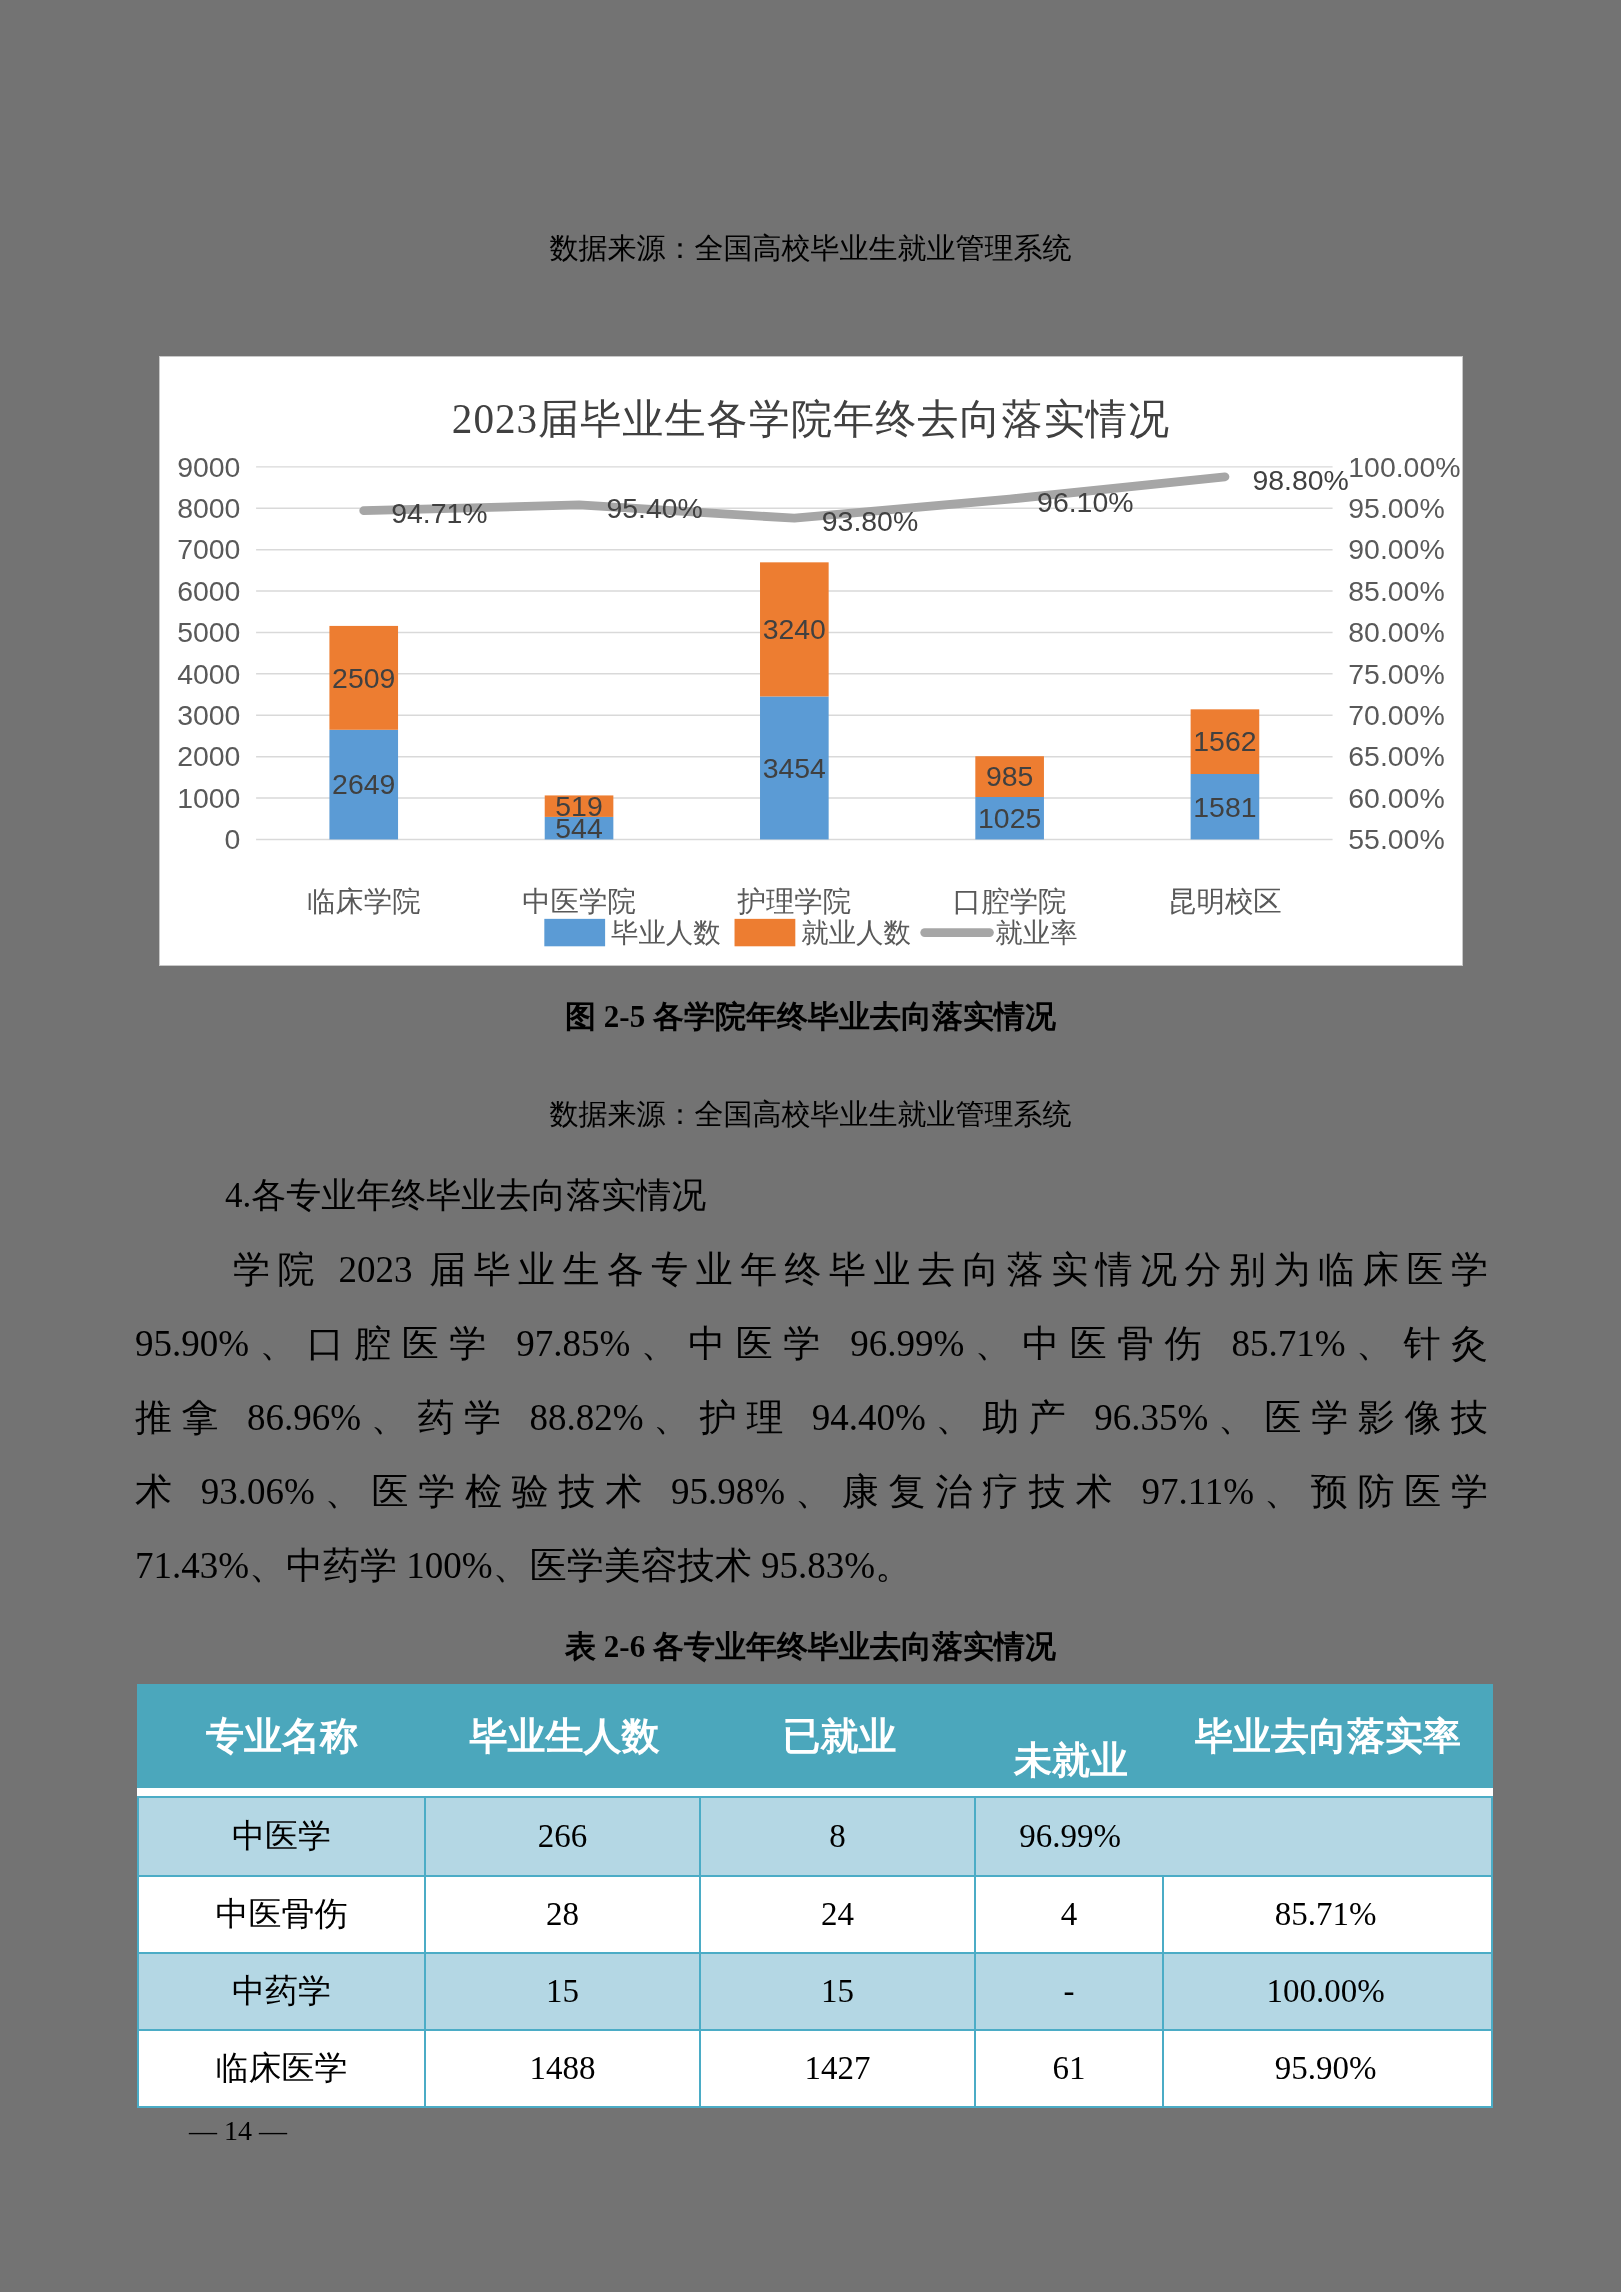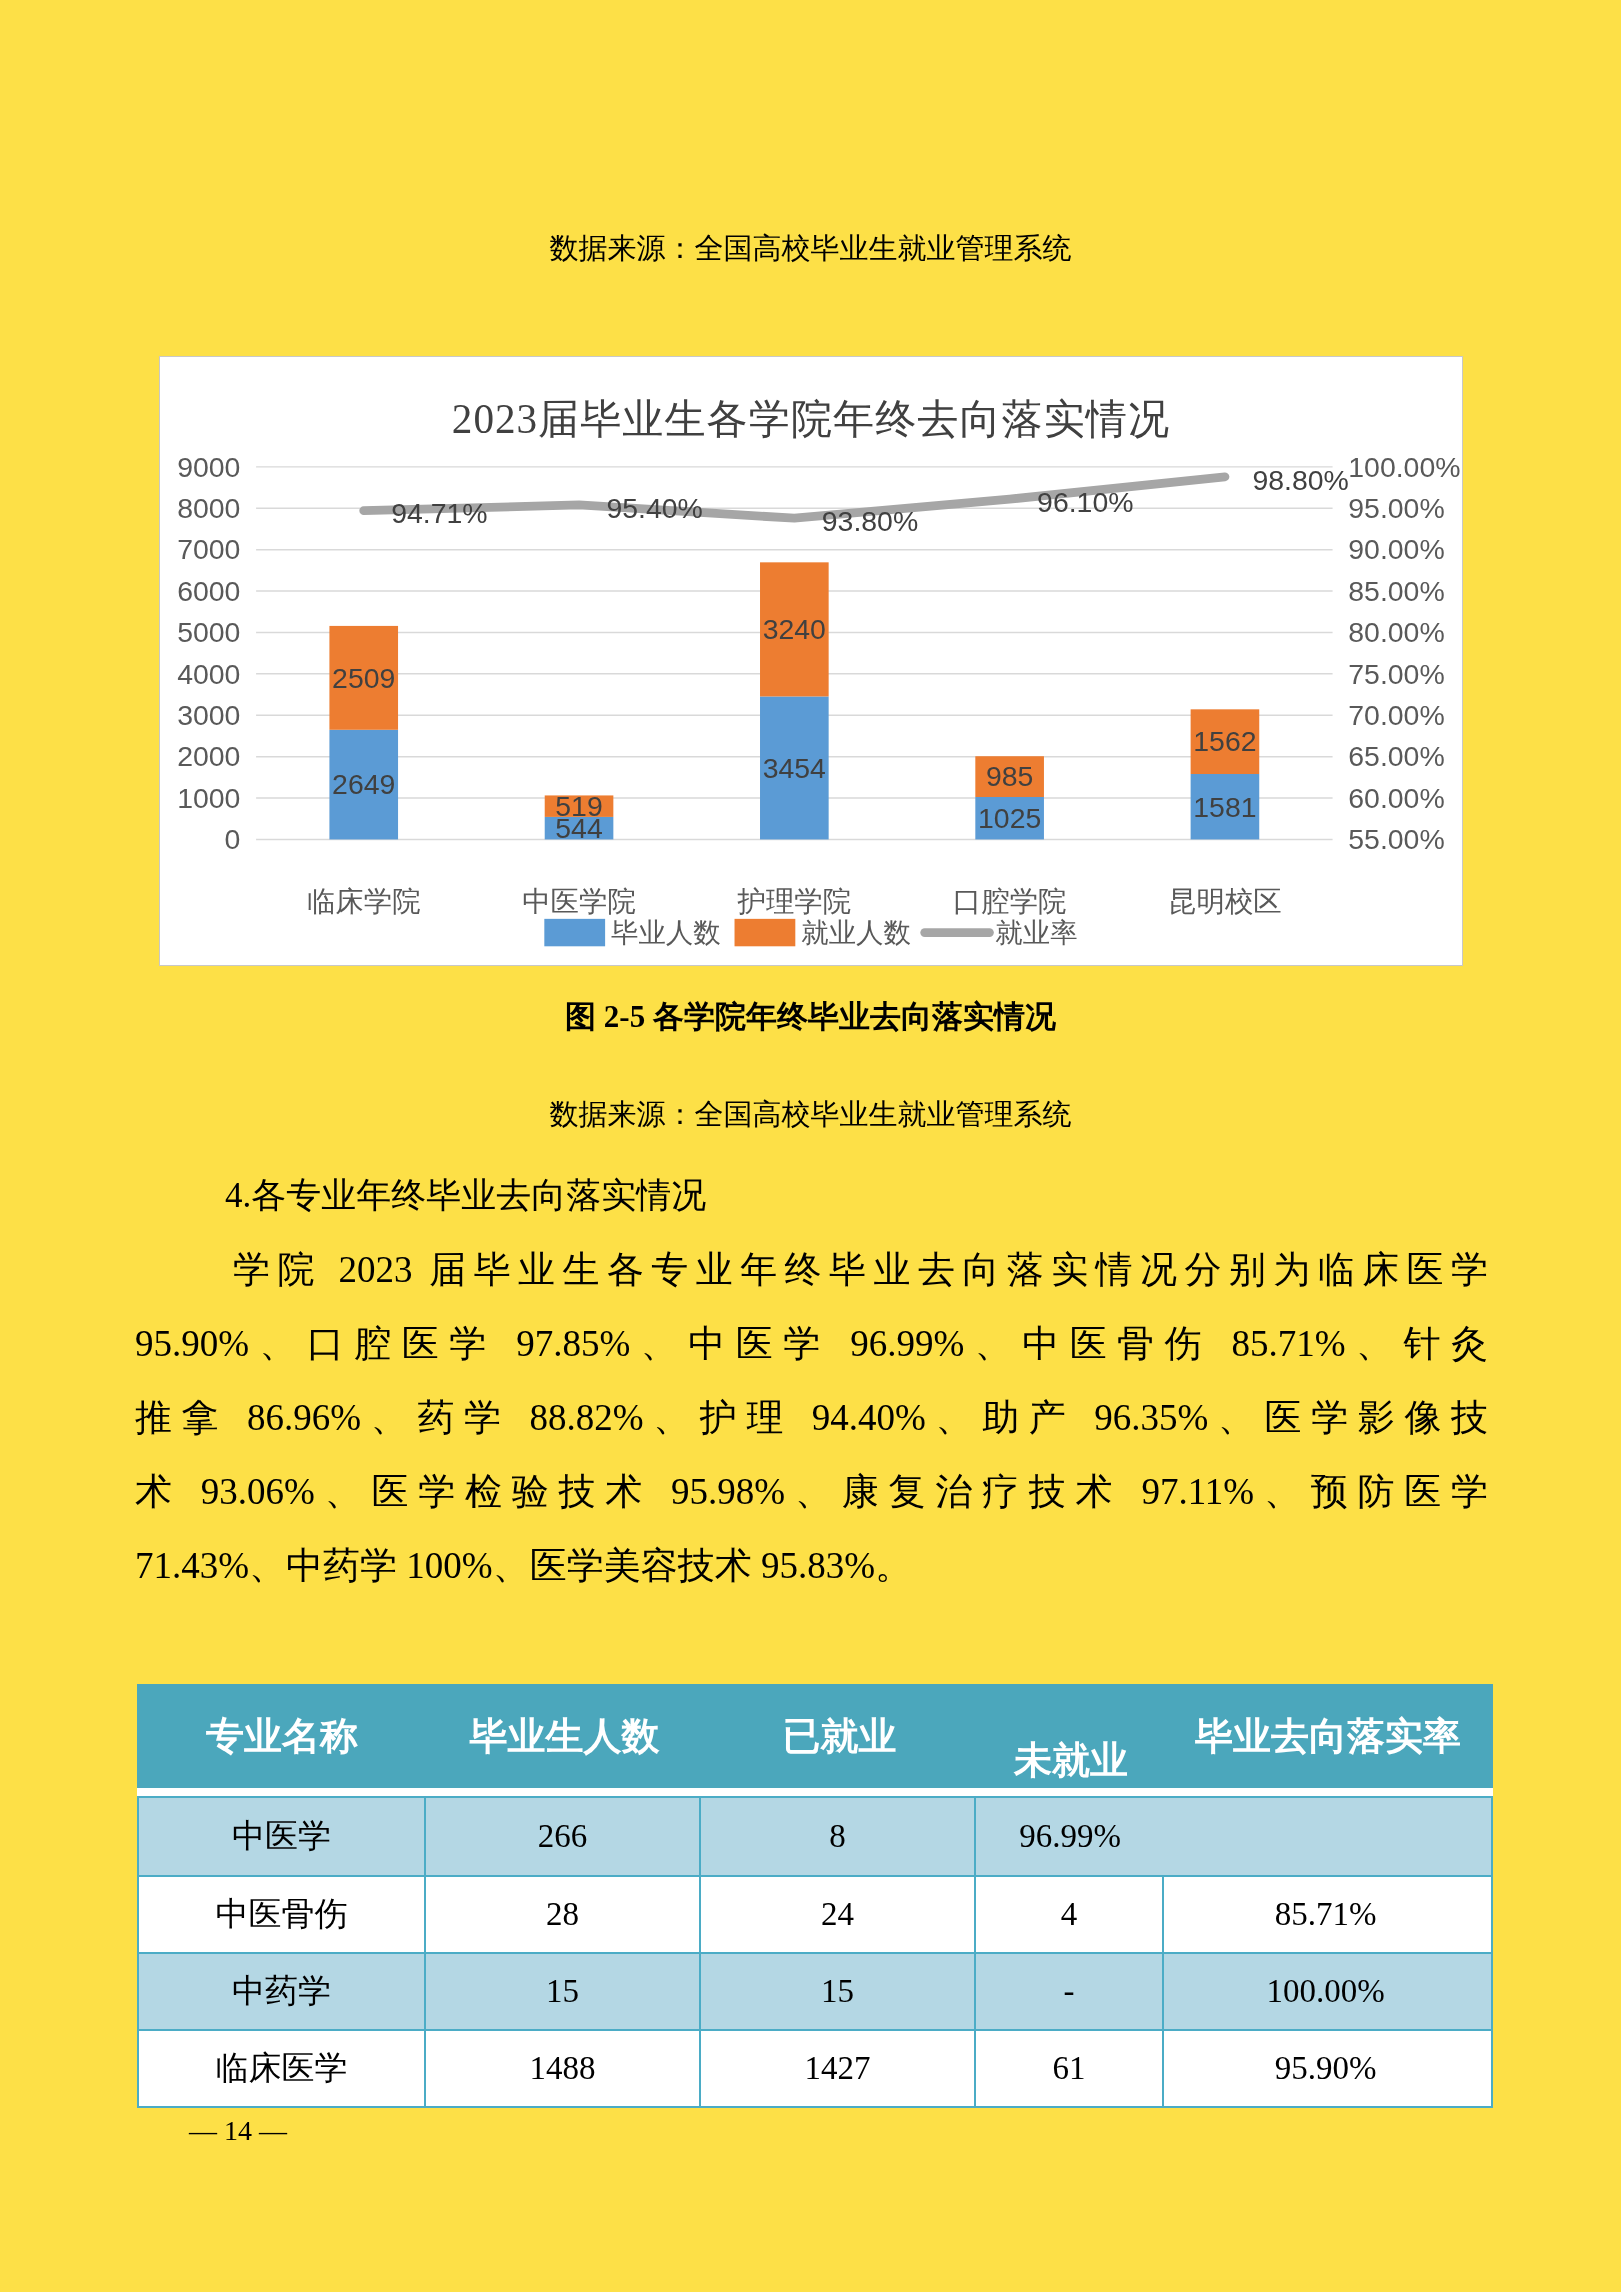--- a/index.html
+++ b/index.html
@@ -1,17 +1,17 @@
 <!DOCTYPE html>
 <html><head>
 <meta charset="utf-8">
 <style>
   html,body{margin:0;padding:0;background:#fff;}
   *{box-sizing:border-box;}
-  .page{position:relative;width:1621px;height:2293px;background:#fde047;
+  .page{position:relative;width:1621px;height:2293px;background:#737373;
         font-family:"Liberation Serif","DejaVu Serif",serif;color:#000;overflow:hidden;}
   .abs{position:absolute;}
   .ctr{left:0;width:100%;text-align:center;}
   .ds{top:229px;font-size:29px;}
   .ds2{top:1095px;font-size:29px;}
   .figbox{left:159px;top:356px;width:1304px;height:610px;border:1px solid #c8c8c8;background:#fff;}
   .figcap{top:996px;font-size:31px;font-weight:bold;}
   .tblcap{top:1626px;font-size:31px;font-weight:bold;}
   .heading{left:225px;top:1172px;font-size:35px;}
   .para{left:135px;top:1233px;width:1353px;font-size:37px;line-height:74px;}
@@ -118,20 +118,21 @@
   <div class="abs heading">4.各专业年终毕业去向落实情况</div>
 
   <div class="abs para" id="paragraph">
       <div class="para-line first">学院 2023 届毕业生各专业年终毕业去向落实情况分别为临床医学</div>
       <div class="para-line">95.90%、口腔医学 97.85%、中医学 96.99%、中医骨伤 85.71%、针灸</div>
       <div class="para-line">推拿 86.96%、药学 88.82%、护理 94.40%、助产 96.35%、医学影像技</div>
       <div class="para-line">术 93.06%、医学检验技术 95.98%、康复治疗技术 97.11%、预防医学</div>
       <div class="para-line last">71.43%、中药学 100%、医学美容技术 95.83%。</div>
     </div>
 
+  <div class="abs ctr tblcap">表 2-6  各专业年终毕业去向落实情况</div>
 
   <div class="abs tablewrap">
     <div class="thead" id="thead" style="background: rgb(75, 167, 188);">
         <div class="th" style="color: rgb(255, 255, 255);">专业名称</div>
         <div class="th" style="color: rgb(255, 255, 255);">毕业生人数</div>
         <div class="th" style="color: rgb(255, 255, 255);">已就业</div>
         <div class="th" style="color: rgb(255, 255, 255); margin-top: 48px;">未就业</div>
         <div class="th" style="color: rgb(255, 255, 255);">毕业去向落实率</div>
       </div>
     <div class="tgap"></div>

